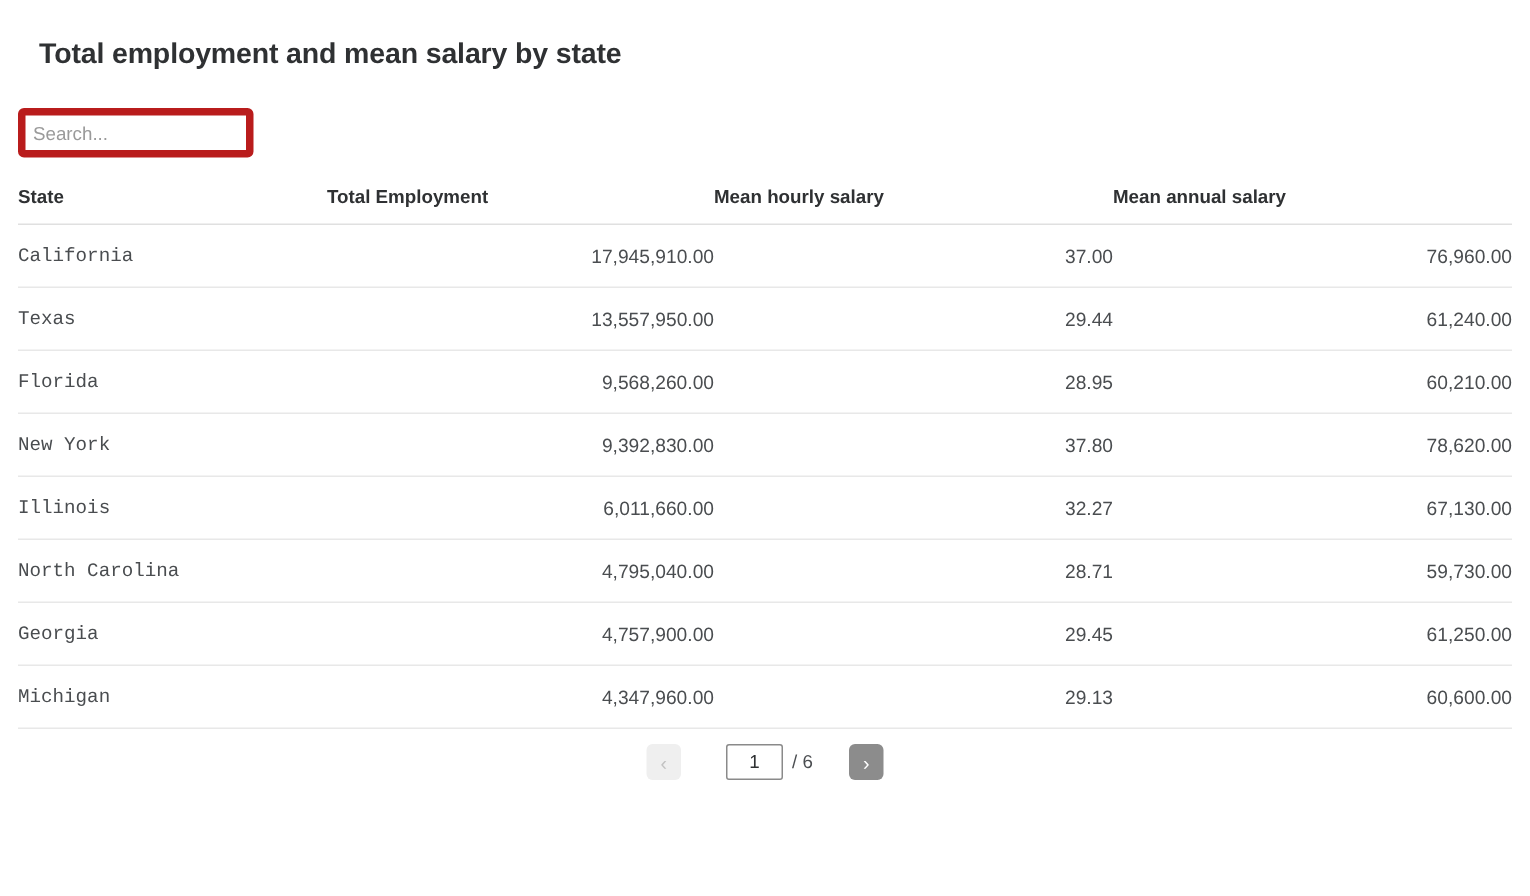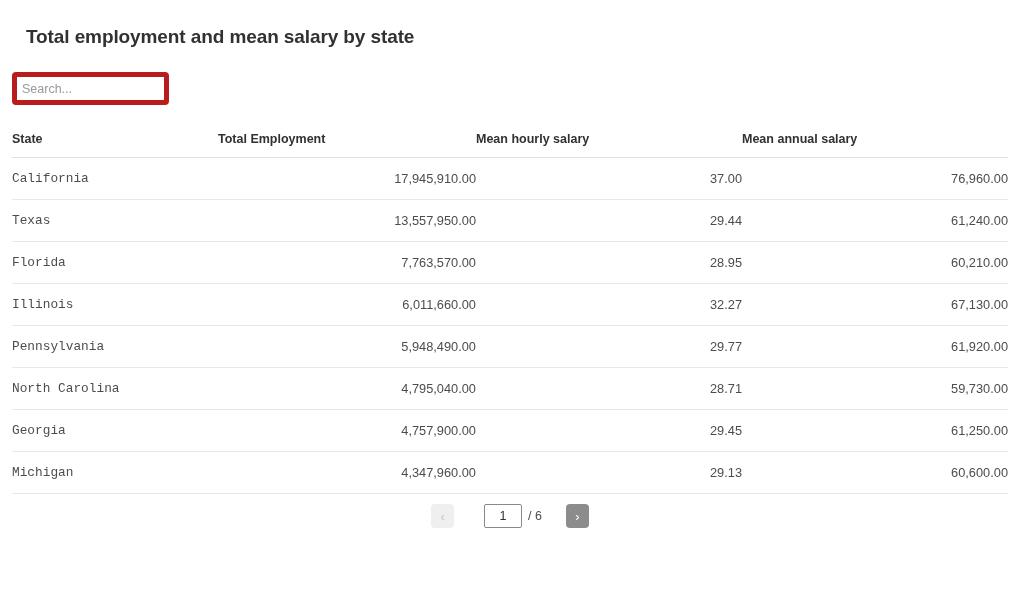--- a/index.html
+++ b/index.html
@@ -48,21 +48,21 @@
     background: #fff;
     outline: none;
   }
   .search-input::placeholder {
     color: #9a9a9a;
     opacity: 1;
   }
   table.data-table {
     width: 996px;
     border-collapse: collapse;
-    margin-top: 27px;
+    margin-top: 19px;
     table-layout: fixed;
   }
   table.data-table th {
     font-size: 12.5px;
     font-weight: bold;
     color: #2f3133;
     text-align: left;
     padding: 0 0 11px 0;
     border-bottom: 1px solid #e0e0e0;
     vertical-align: bottom;
@@ -181,35 +181,35 @@
           <td class="c-annual num">76,960.00</td>
         </tr>
         <tr>
           <td class="c-state">Texas</td>
           <td class="c-emp num">13,557,950.00</td>
           <td class="c-hourly num">29.44</td>
           <td class="c-annual num">61,240.00</td>
         </tr>
         <tr>
           <td class="c-state">Florida</td>
-          <td class="c-emp num">7,763,570.00</td>
+          <td class="c-emp num">9,568,260.00</td>
           <td class="c-hourly num">28.95</td>
           <td class="c-annual num">60,210.00</td>
+        </tr>
+        <tr>
+          <td class="c-state">New York</td>
+          <td class="c-emp num">9,392,830.00</td>
+          <td class="c-hourly num">37.80</td>
+          <td class="c-annual num">78,620.00</td>
         </tr>
         <tr>
           <td class="c-state">Illinois</td>
           <td class="c-emp num">6,011,660.00</td>
           <td class="c-hourly num">32.27</td>
           <td class="c-annual num">67,130.00</td>
-        </tr>
-        <tr>
-          <td class="c-state">Pennsylvania</td>
-          <td class="c-emp num">5,948,490.00</td>
-          <td class="c-hourly num">29.77</td>
-          <td class="c-annual num">61,920.00</td>
         </tr>
         <tr>
           <td class="c-state">North Carolina</td>
           <td class="c-emp num">4,795,040.00</td>
           <td class="c-hourly num">28.71</td>
           <td class="c-annual num">59,730.00</td>
         </tr>
         <tr>
           <td class="c-state">Georgia</td>
           <td class="c-emp num">4,757,900.00</td>

